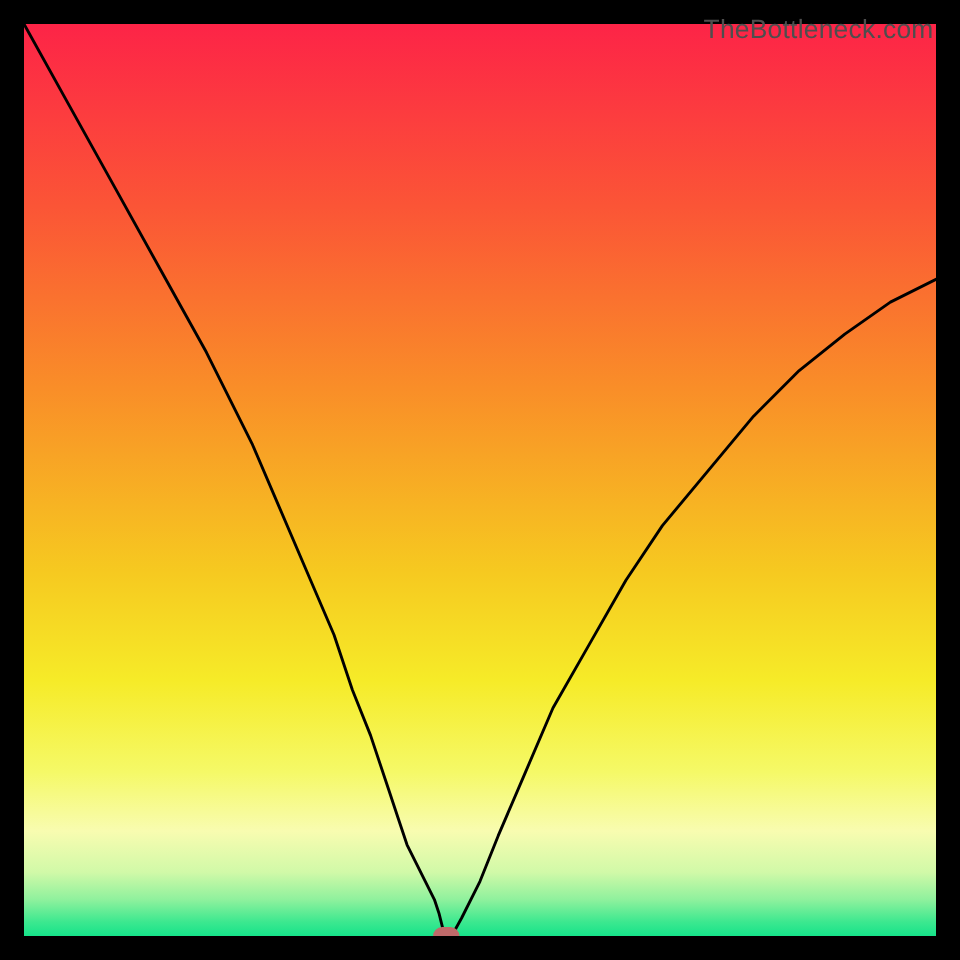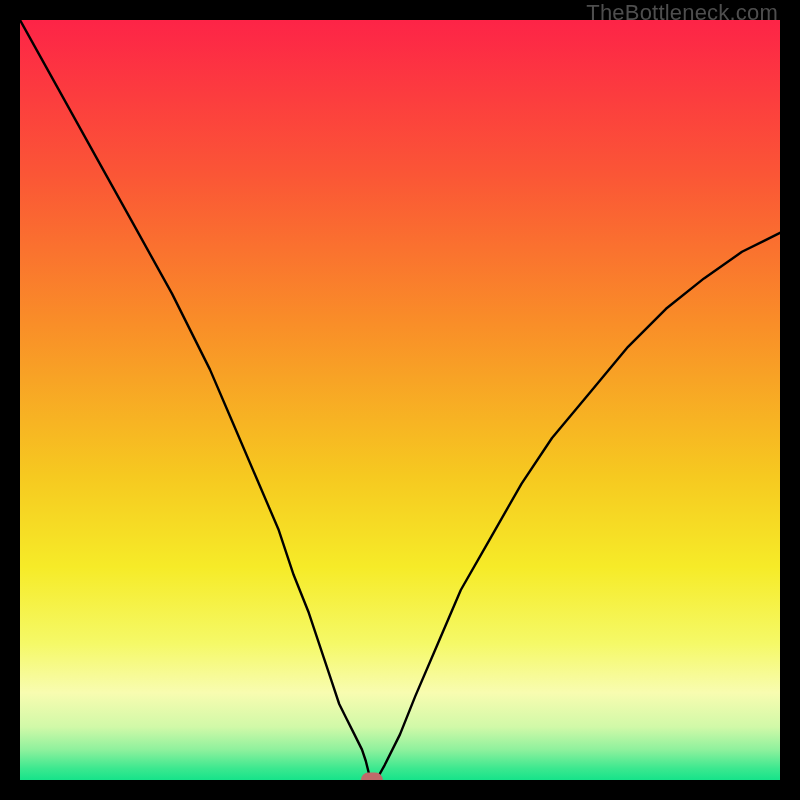--- a/index.html
+++ b/index.html
@@ -18,21 +18,21 @@
   }
   .plot-area {
     position: absolute;
     left: 20px;
     top: 20px;
     width: 760px;
     height: 760px;
   }
   .watermark {
     position: absolute;
-    top: 0px;
+    top: 12px;
     right: 22px;
     color: #4e4e4e;
     font-size: 22px;
     font-weight: 500;
     letter-spacing: 0.2px;
     z-index: 5;
   }
 </style>
 </head>
 <body>

